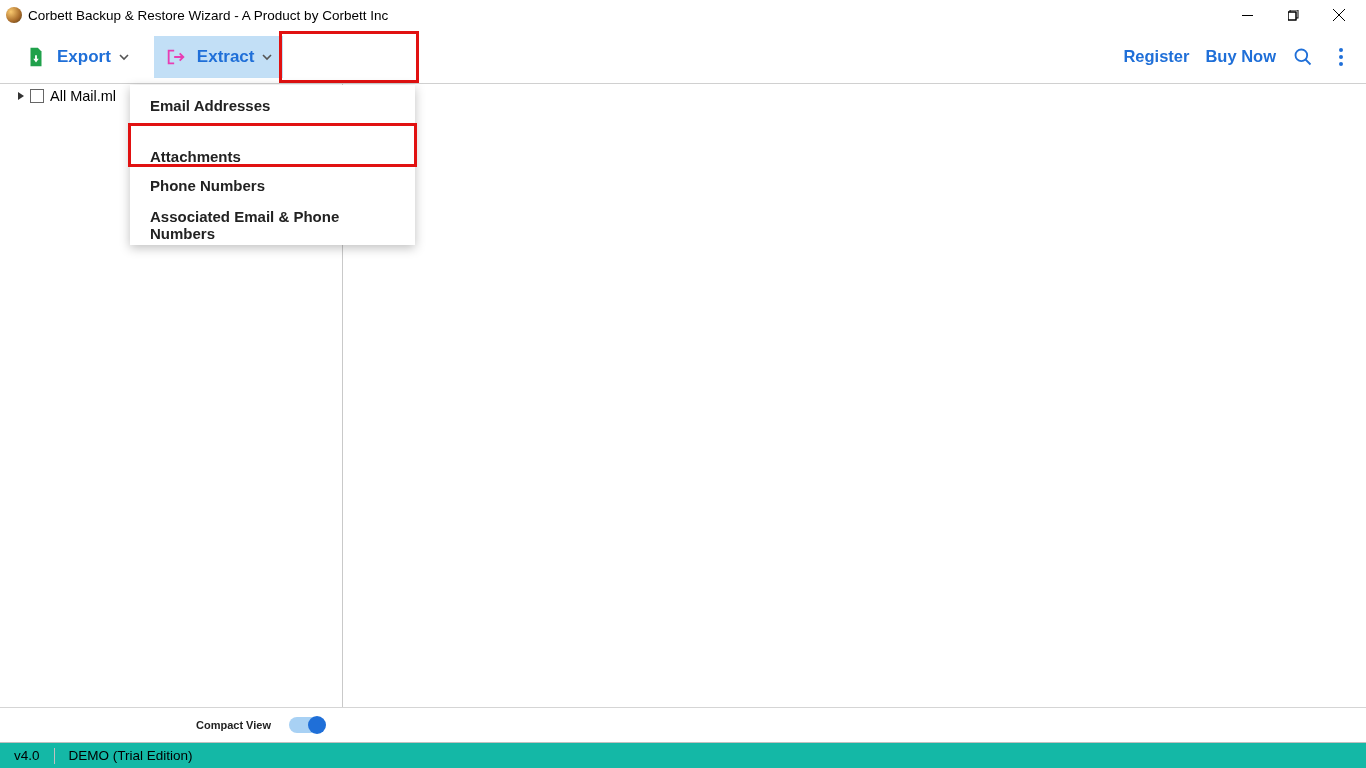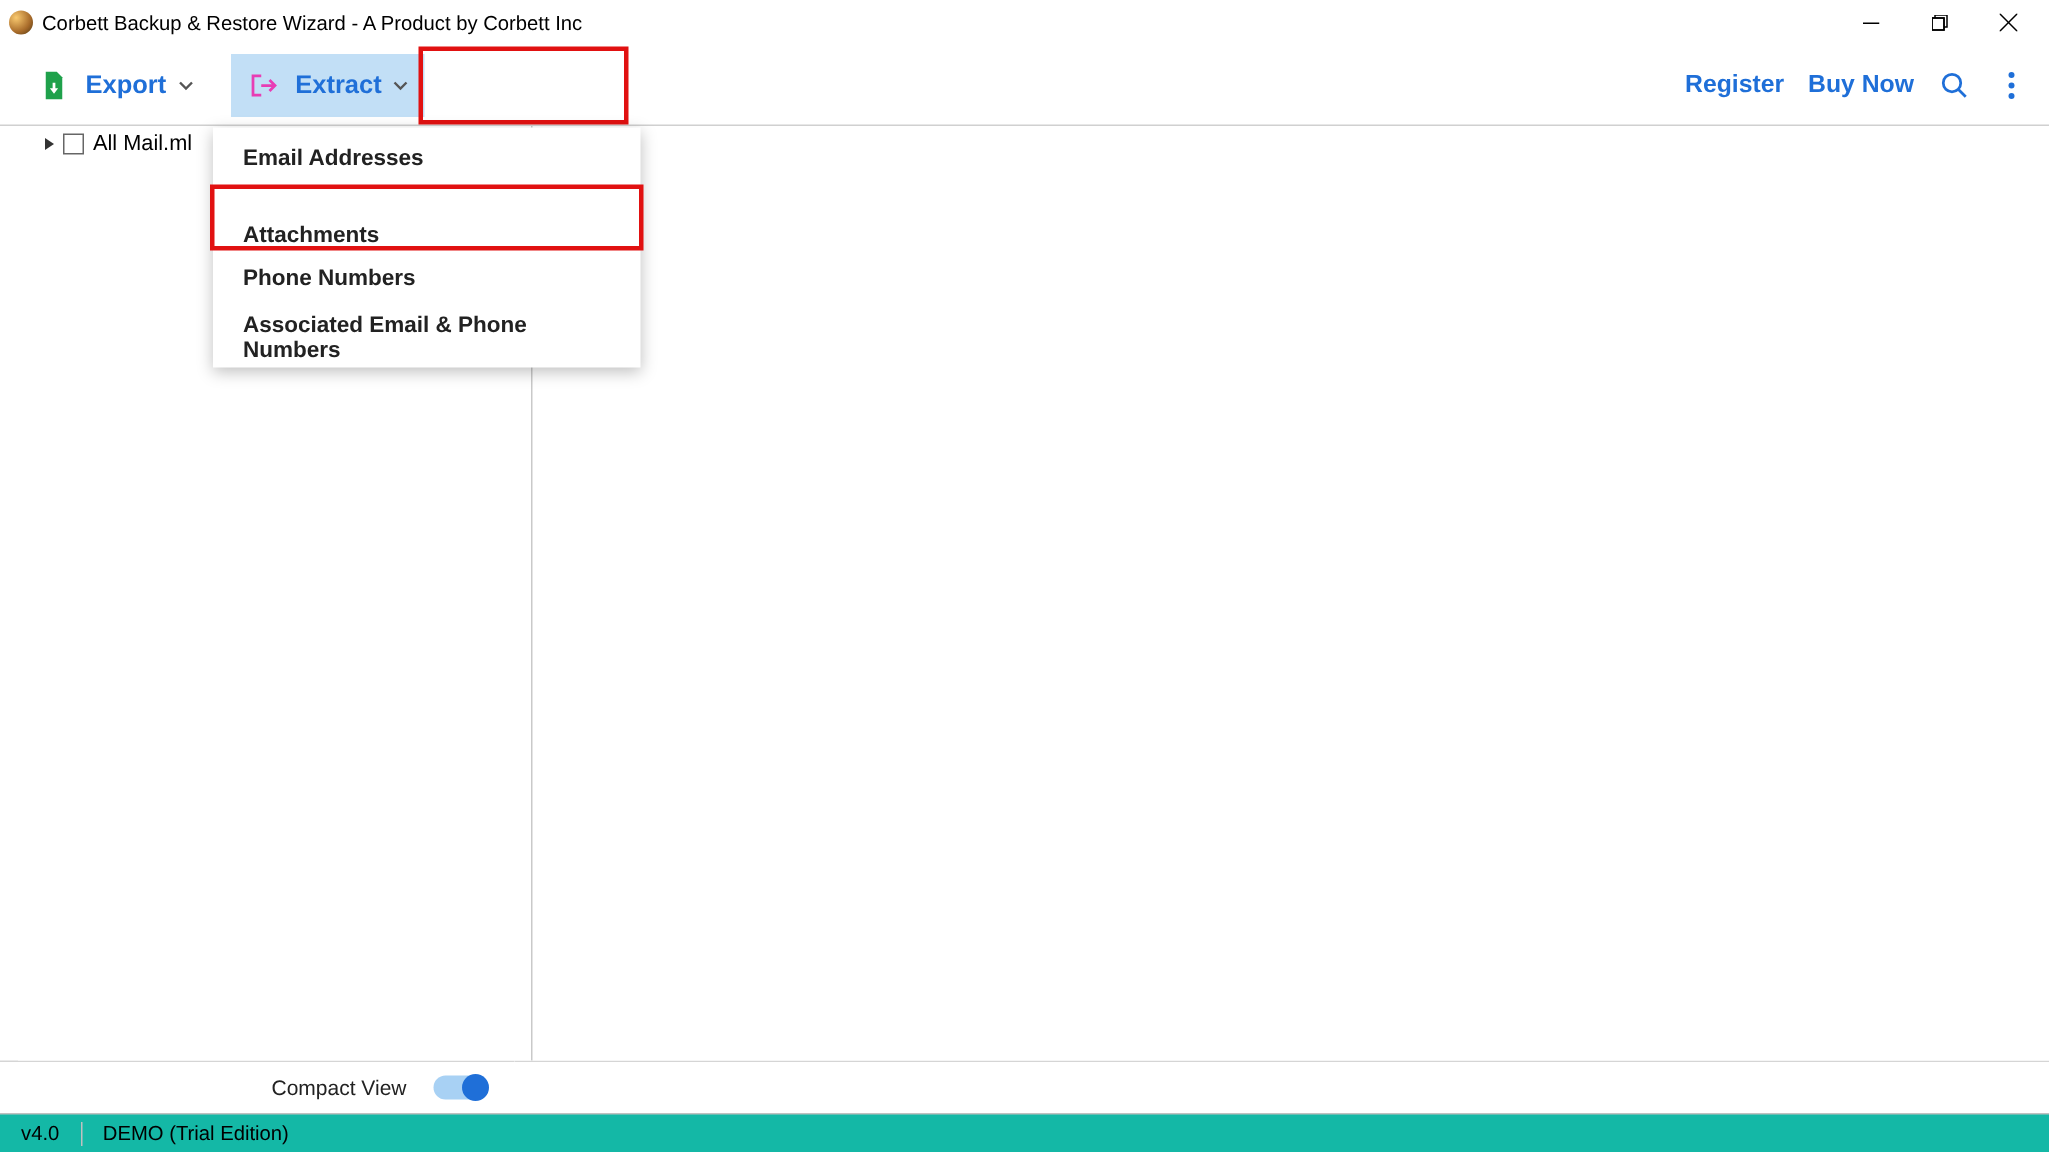--- a/index.html
+++ b/index.html
@@ -87,21 +87,20 @@
     cursor: default;
   }
   .more-dots { display:flex; flex-direction:column; gap:3px; }
   .more-dots span { width:4px; height:4px; border-radius:50%; background:#1f6fd8; }
 
   
   .content {
     position: relative;
     height: calc(768px - 30px - 54px - 35px - 26px);
     display: flex;
-    padding-left: 12px;
   }
   .sidebar {
     width: 343px;
     background: #fff;
     border-right: 1.5px solid #c9c9c9;
     position: relative;
   }
   .tree-row {
     display: flex;
     align-items: center;
@@ -151,22 +150,22 @@
     height: 35px;
     border-top: 1px solid #d5d5d5;
     display: flex;
     align-items: center;
     justify-content: flex-end;
     padding-right: 18px;
     width: 343px;
     background: #fff;
   }
   .compact-bar .label {
-    font-size: 14px;
-    font-weight: 400;
+    font-size: 11px;
+    font-weight: 700;
     color: #222;
     margin-right: 18px;
   }
   .toggle {
     width: 36px; height: 16px; border-radius: 10px;
     background: #a8d1f4;
     position: relative;
   }
   .toggle .knob {
     position: absolute;

